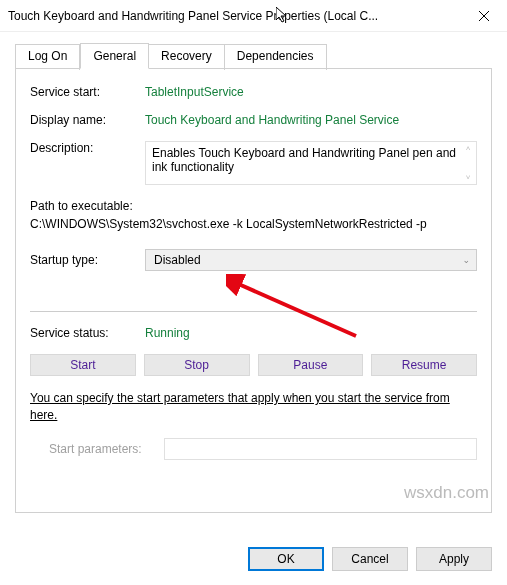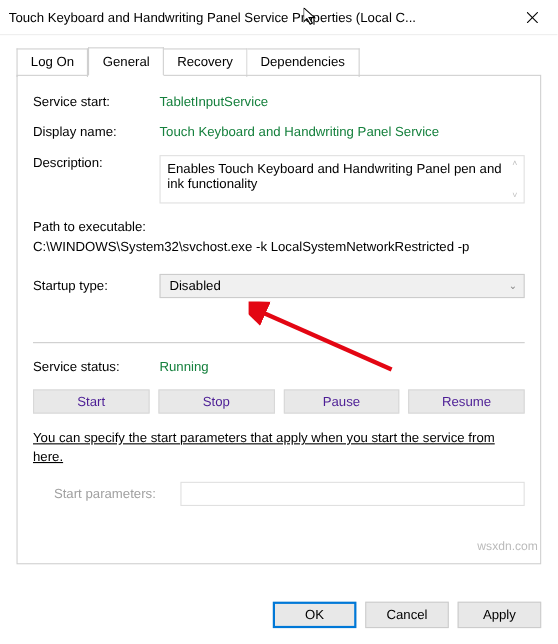--- a/index.html
+++ b/index.html
@@ -47,21 +47,21 @@
 
 .note { margin-bottom: 14px; line-height: 1.4; text-decoration: underline; }
 
 .param-input { flex: 1; border: 1px solid #e0e0e0; height: 22px; padding: 0 6px; background: #fff; }
 .disabled-label { color: #a0a0a0; }
 
 .footer { display: flex; justify-content: flex-end; gap: 8px; padding: 14px 15px; position: absolute; bottom: 0; right: 0; left: 0; }
 .footer button { width: 76px; height: 24px; border: 1px solid #ccc; background: #e8e8e8; cursor: pointer; }
 .footer button.primary { border: 2px solid #0078d7; background: #e8e8e8; }
 
-.watermark { position: absolute; right: 18px; bottom: 82px; color: #bbb; font-size: 11px; pointer-events: none; }
+.watermark { position: absolute; right: 18px; bottom: 82px; color: #bbb; font-size: 17px; pointer-events: none; }
 </style>
 </head>
 <body>
 
 <div class="titlebar">
   <div class="title">Touch Keyboard and Handwriting Panel Service Properties (Local C...</div>
   <div class="close">
     <svg viewBox="0 0 10 10">
         <line x1="0" y1="0" x2="10" y2="10" stroke="#000" stroke-width="1"></line>
         <line x1="10" y1="0" x2="0" y2="10" stroke="#000" stroke-width="1"></line>

